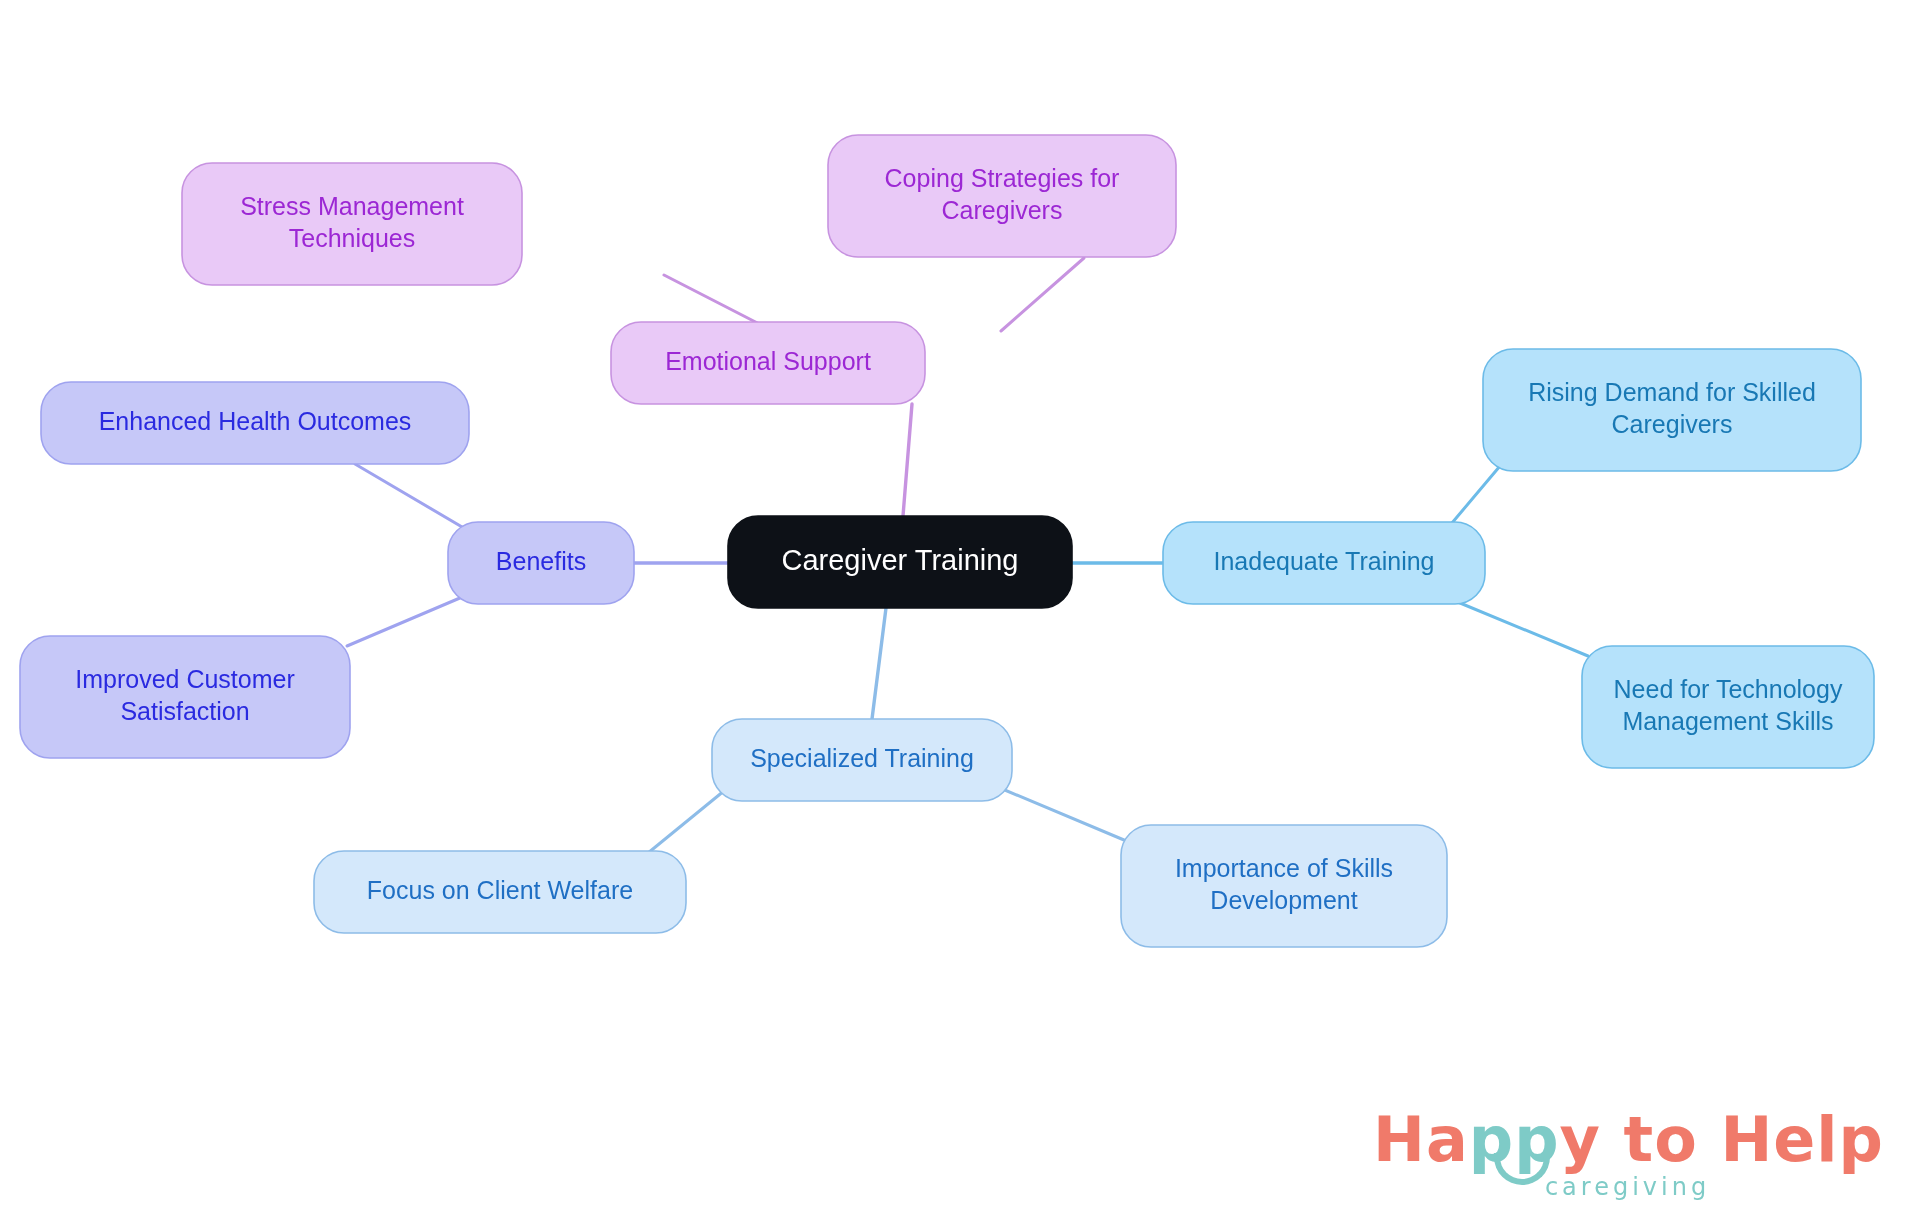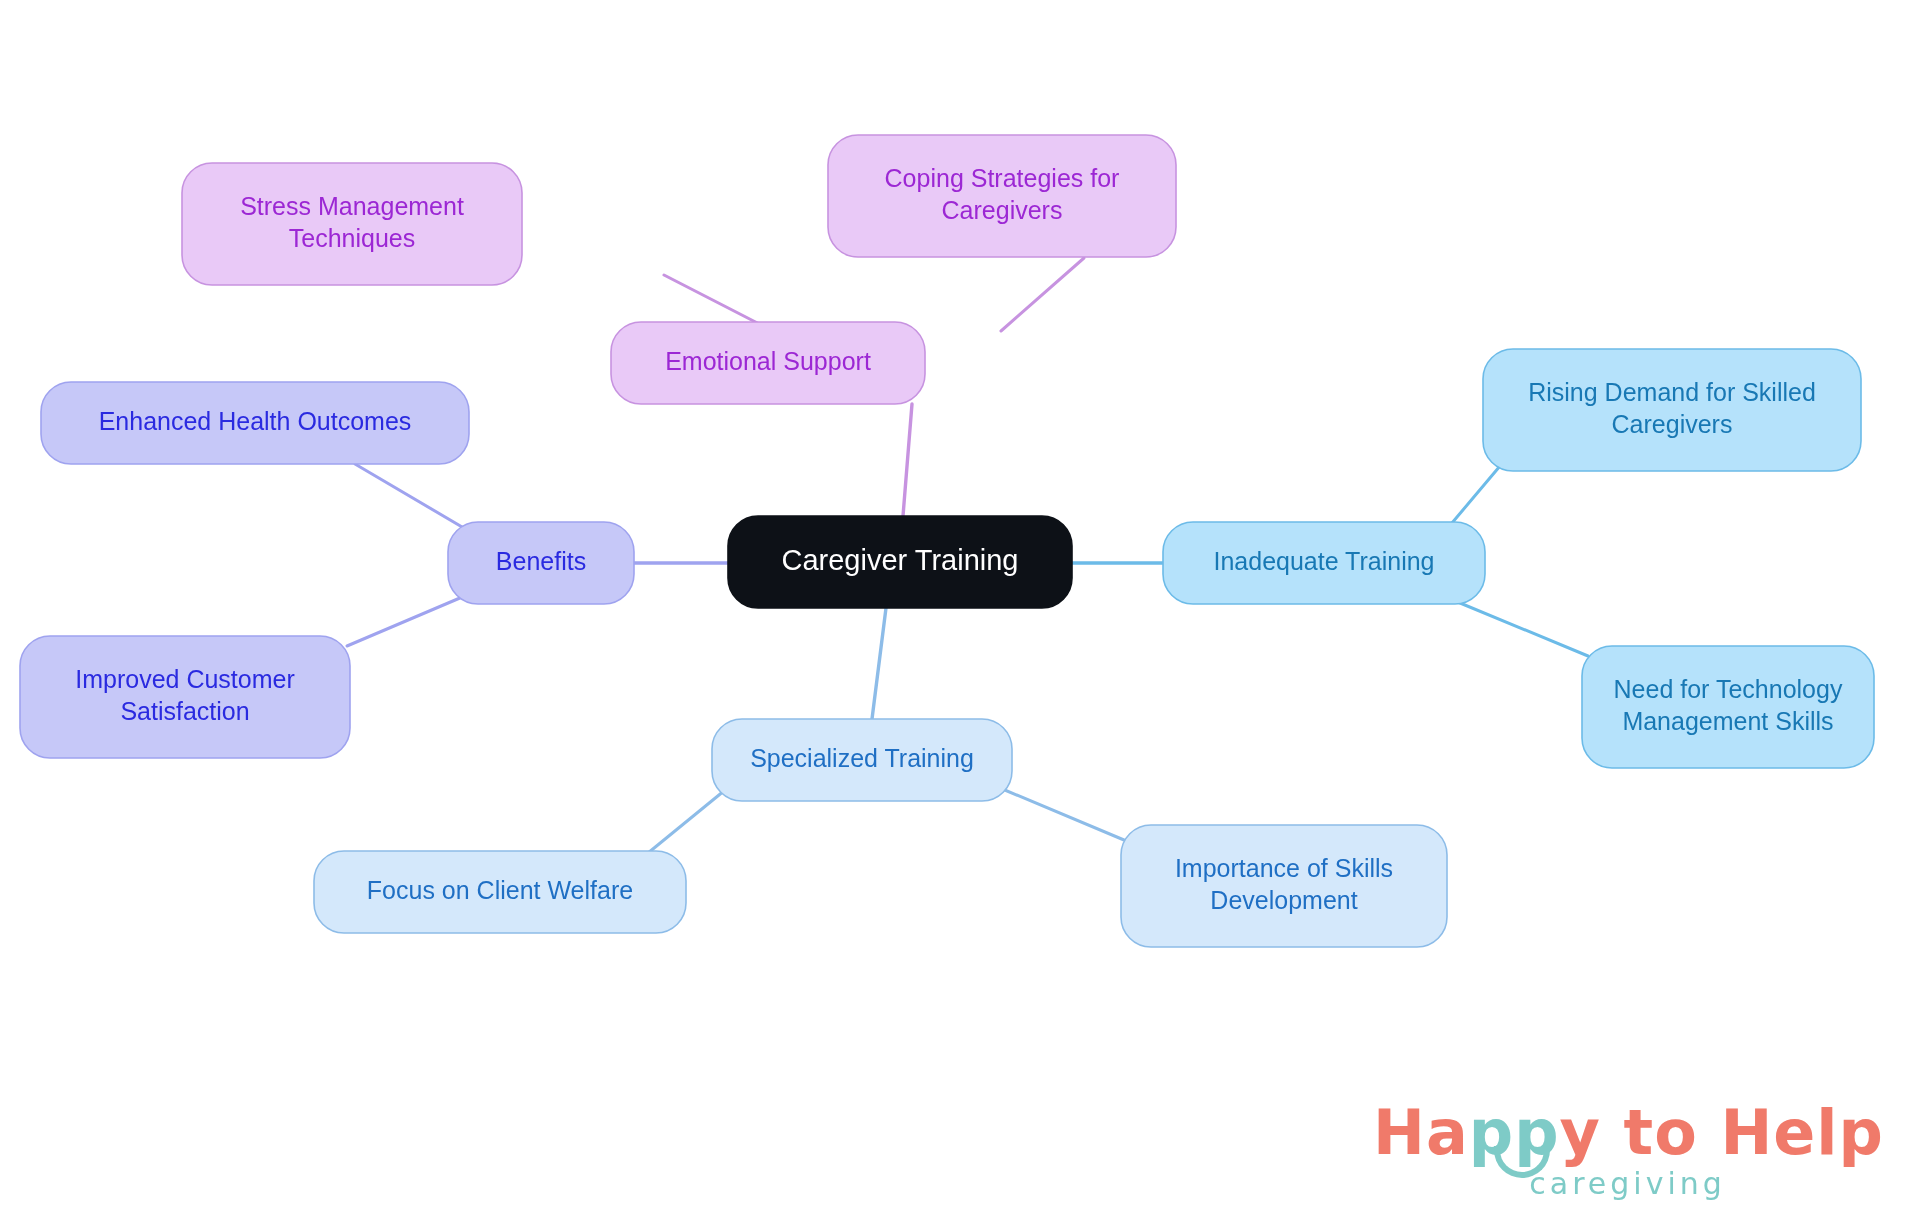--- a/index.html
+++ b/index.html
@@ -69,21 +69,21 @@
     top: 44px;
     width: 44px;
     height: 26px;
     border: 6px solid #7ecbc7;
     border-top: none;
     border-bottom-left-radius: 30px;
     border-bottom-right-radius: 30px;
   }
   .logo-sub {
     font-family: "DejaVu Sans", sans-serif;
-    font-size: 30px;
+    font-size: 24px;
     letter-spacing: 4px;
     color: #7ecbc7;
     margin-top: 2px;
     margin-right: 2px;
     white-space: nowrap;
   }
 </style>
 </head>
 <body>
 

